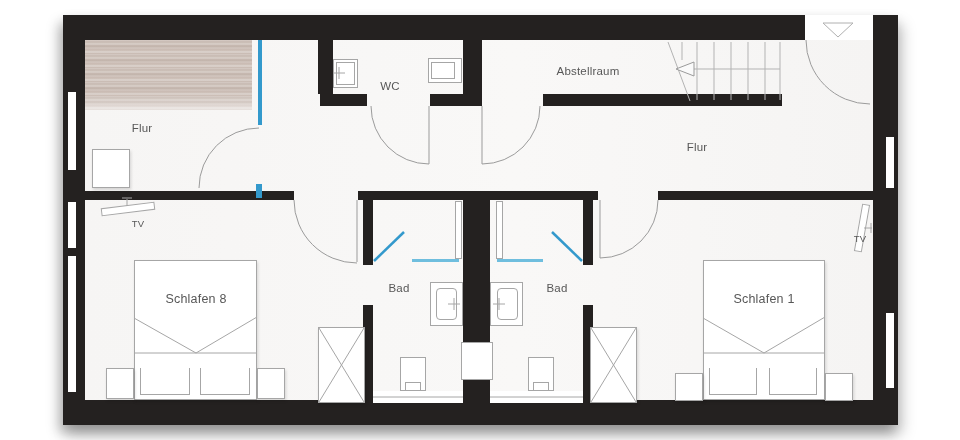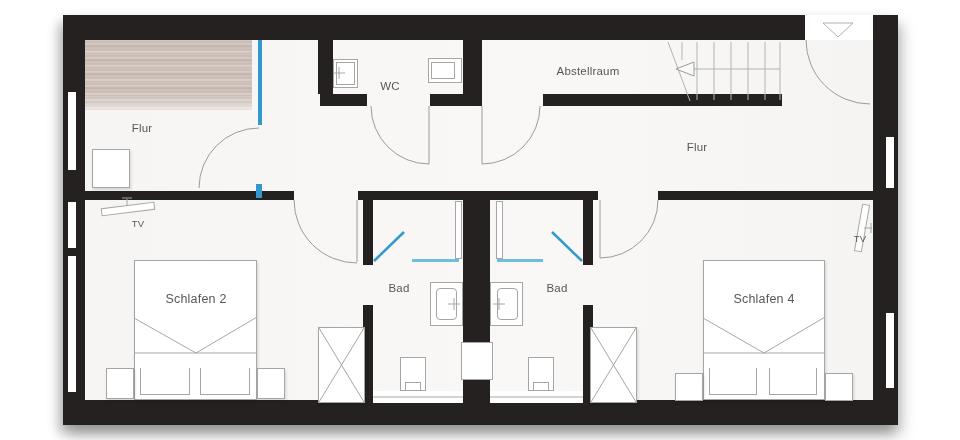--- a/index.html
+++ b/index.html
@@ -159,20 +159,20 @@
       <path d="M 374,261 L 404,232"></path>
       <path d="M 552,232 L 582,261"></path>
     </g>
     <polygon points="823,23 853,23 838,37" fill="#ffffff" stroke="#b0b0b0"></polygon>
   </svg>
 
   <div class="lbl" style="left:142px;top:128px">Flur</div>
   <div class="lbl" style="left:390px;top:86px">WC</div>
   <div class="lbl" style="left:588px;top:71px">Abstellraum</div>
   <div class="lbl" style="left:697px;top:147px">Flur</div>
-  <div class="lbl big" style="left:196px;top:299px">Schlafen 2</div>
+  <div class="lbl big" style="left:196px;top:299px">Schlafen 8</div>
   <div class="lbl" style="left:399px;top:288px">Bad</div>
   <div class="lbl" style="left:557px;top:288px">Bad</div>
-  <div class="lbl big" style="left:764px;top:299px">Schlafen 4</div>
+  <div class="lbl big" style="left:764px;top:299px">Schlafen 1</div>
   <div class="lbl tiny" style="left:138px;top:223px">TV</div>
   <div class="lbl tiny" style="left:860px;top:238px">TV</div>
 
 </div>
 
 </body></html>

